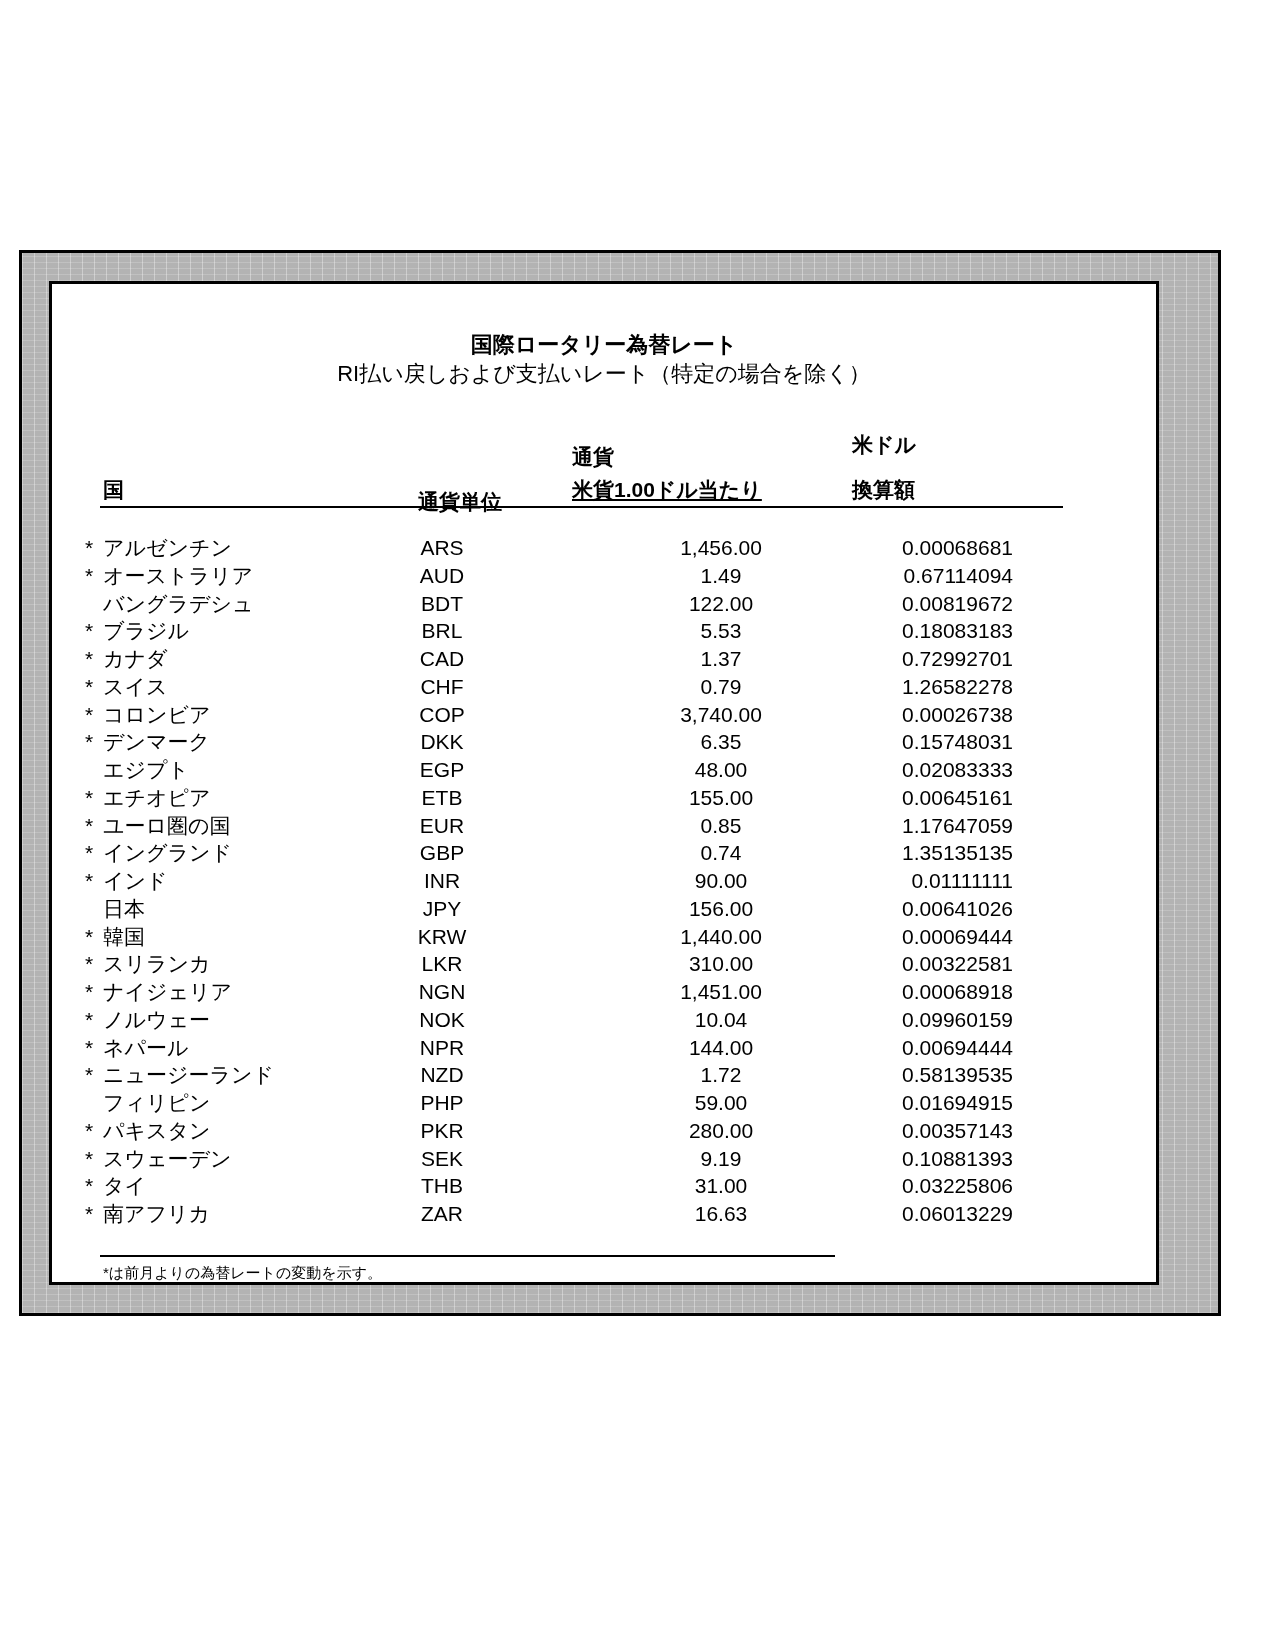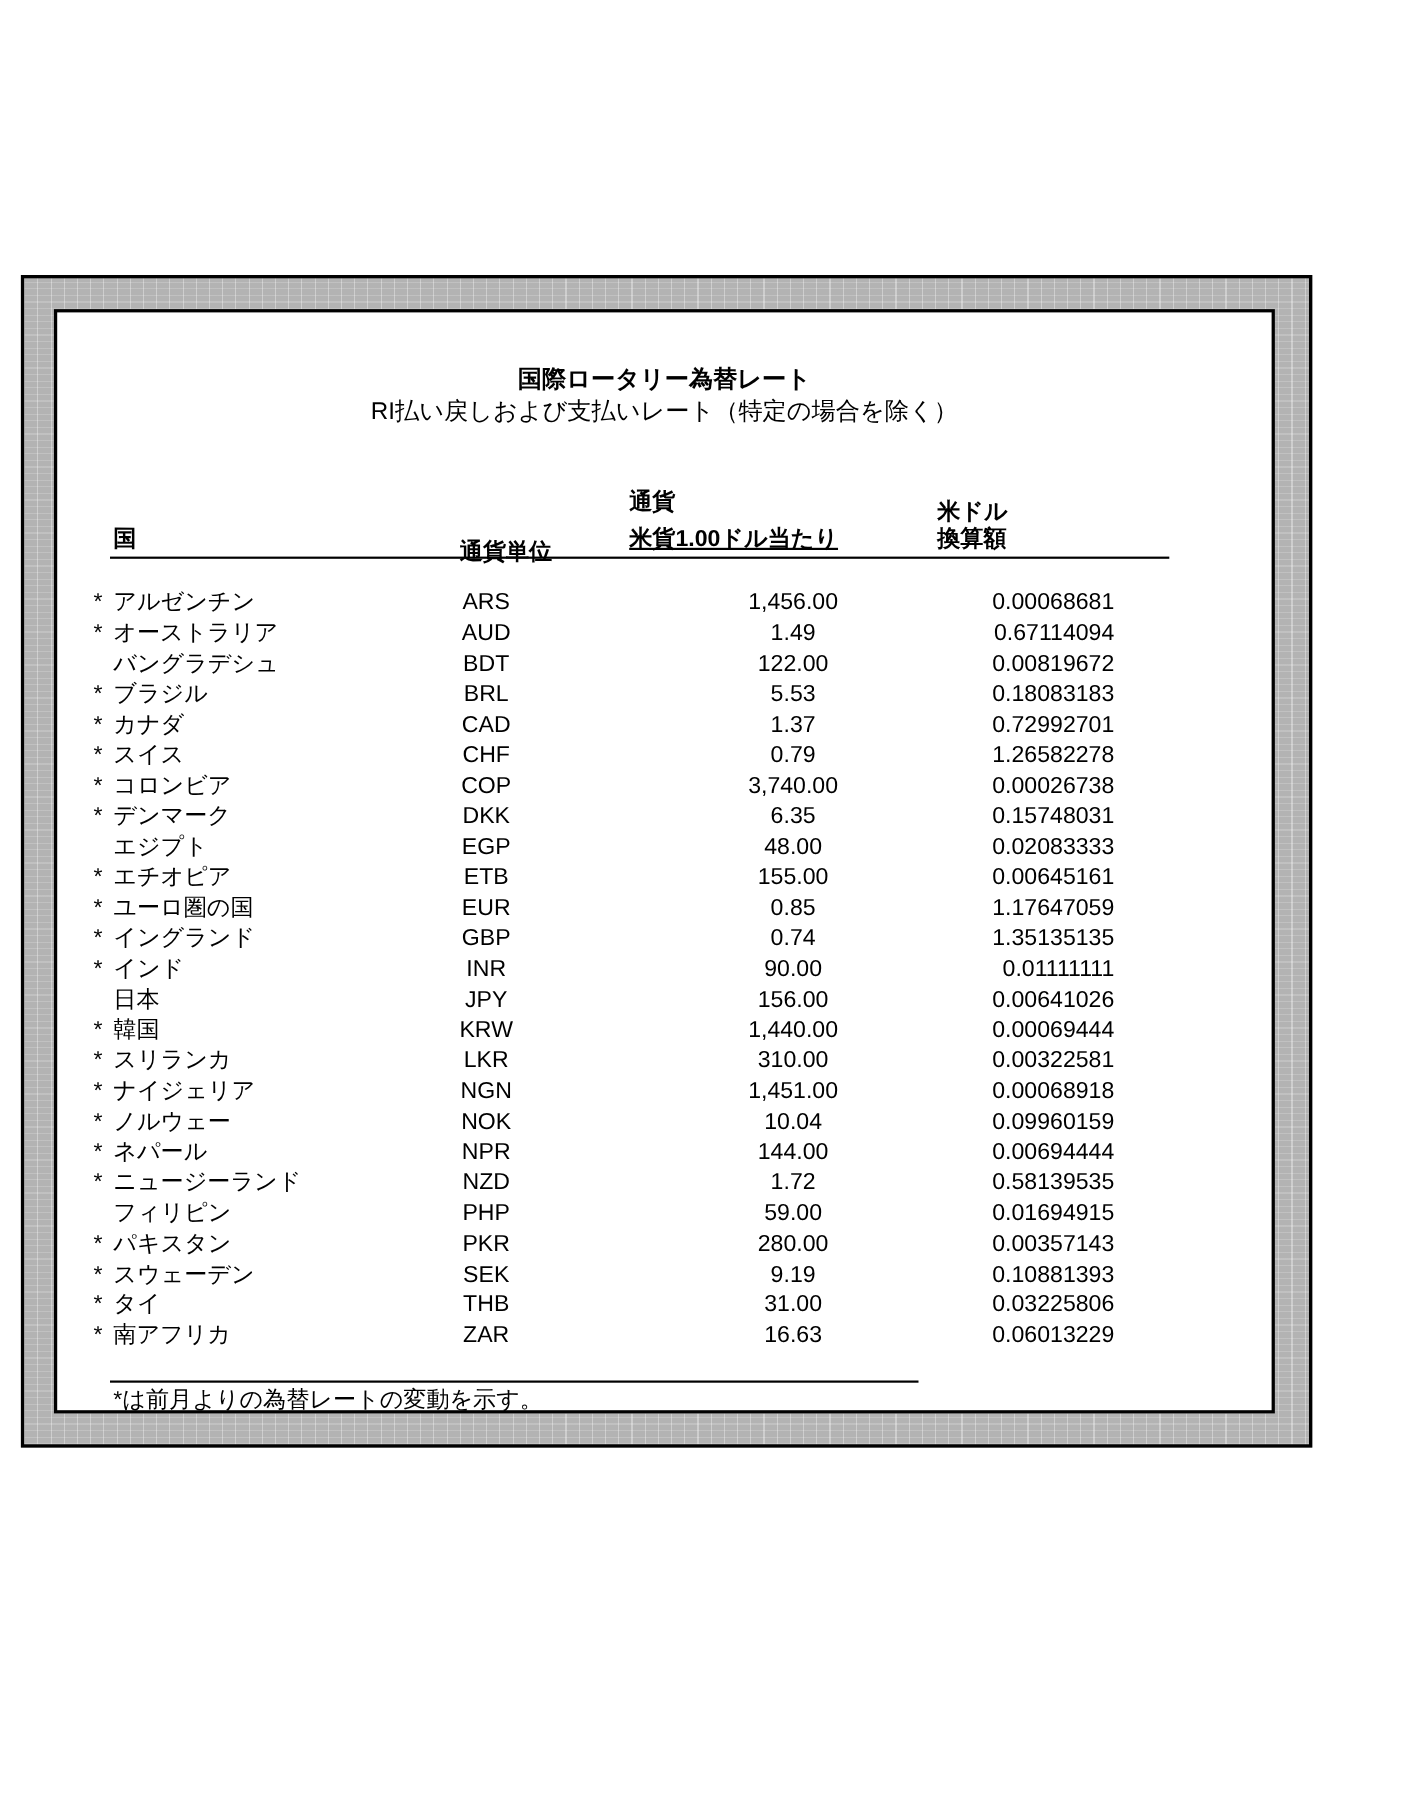--- a/index.html
+++ b/index.html
@@ -5,55 +5,56 @@
     html, body { margin: 0; padding: 0; background: #ffffff; }
     body { width: 1275px; height: 1650px; position: relative; overflow: hidden;
            font-family: "Liberation Sans", "DejaVu Sans", sans-serif; color: #000; }
     .outer-frame {
       position: absolute; left: 19px; top: 250px; width: 1168px; height: 1060px;
       border: 3px solid #000;
       background-color: #b3b3b3;
       background-image:
         repeating-linear-gradient(90deg, rgba(255,255,255,0.35) 0 1px, transparent 1px 12px),
         repeating-linear-gradient(0deg, rgba(255,255,255,0.18) 0 1px, transparent 1px 6px);
+      padding-left: 28px;
     }
     .inner-panel {
       position: absolute; left: 27px; top: 28px; width: 1104px; height: 998px;
       background: #fff; border: 3px solid #000;
     }
     .title-block { position: absolute; left: 0; right: 0; top: 46px; text-align: center; }
     .title-line { font-size: 22px; line-height: 29px; }
     .bold { font-weight: bold; }
     .hdr { position: absolute; font-size: 21px; font-weight: bold; line-height: 32px; }
     .hdr.right { text-align: left; }
     .rule { position: absolute; height: 2px; background: #000; }
     .row { position: absolute; left: 0; width: 100%; height: 28px; font-size: 21px; line-height: 28px; }
     .c-star { position: absolute; left: 33px; width: 16px; text-align: left; }
     .c-country { position: absolute; left: 51px; white-space: nowrap; }
     .c-code { position: absolute; left: 330px; width: 120px; text-align: center; }
     .c-rate { position: absolute; left: 560px; width: 218px; text-align: center; }
     .c-usd { position: absolute; left: 756px; width: 205px; text-align: right; }
-    .footnote { position: absolute; left: 51px; top: 975px; font-size: 21px; line-height: 28px; white-space: nowrap; }
+    .footnote { position: absolute; left: 51px; top: 975px; font-size: 15px; line-height: 28px; white-space: nowrap; }
   </style>
 </head>
 <body>
 
 <div class="outer-frame">
   <div class="inner-panel">
 
     <div class="title-block">
       <div class="title-line bold">国際ロータリー為替レート</div>
       <div class="title-line">RI払い戻しおよび支払いレート（特定の場合を除く）</div>
     </div>
 
     <div class="hdr" style="left:51px; top:190px;">国</div>
     <div class="hdr" style="left:330px; width:120px; text-align:right; top:202px;">通貨単位</div>
     <div class="hdr right" style="left:520px; width:258px; top:157px;">通貨</div>
     <div class="hdr right" style="left:520px; width:258px; top:190px;text-decoration:underline;">米貨1.00ドル当たり</div>
-    <div class="hdr right" style="left:800px; width:205px; top:166px;">米ドル</div>
+    <div class="hdr right" style="left:800px; width:205px; top:145px;">米ドル</div>
     <div class="hdr right" style="left:800px; width:205px; top:190px;">換算額</div>
     <div class="rule" style="left:48px; width:963px; top:222px;"></div>
 
     <div id="rows">
         <div class="row" style="top: 250px;">
           <span class="c-star">*</span>
           <span class="c-country">アルゼンチン</span>
           <span class="c-code">ARS</span>
           <span class="c-rate">1,456.00</span>
           <span class="c-usd">0.00068681</span>

